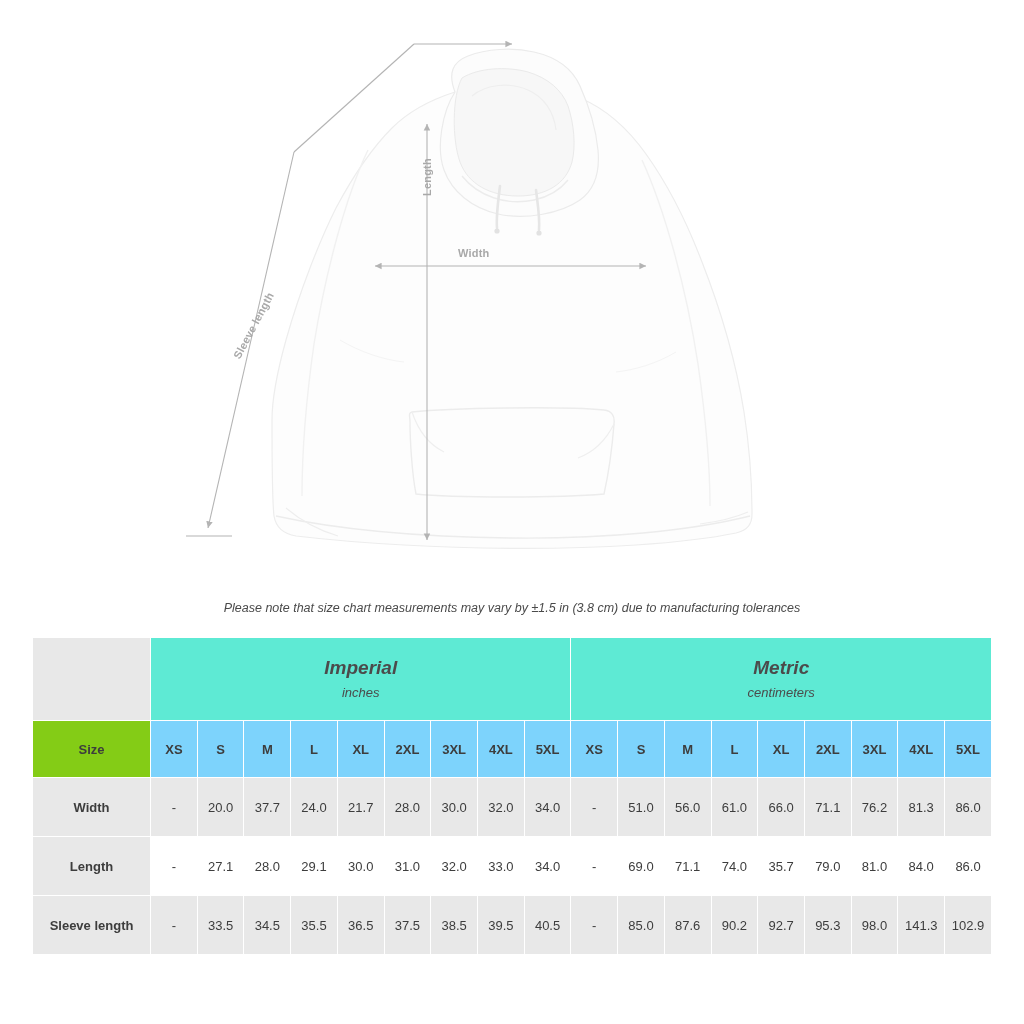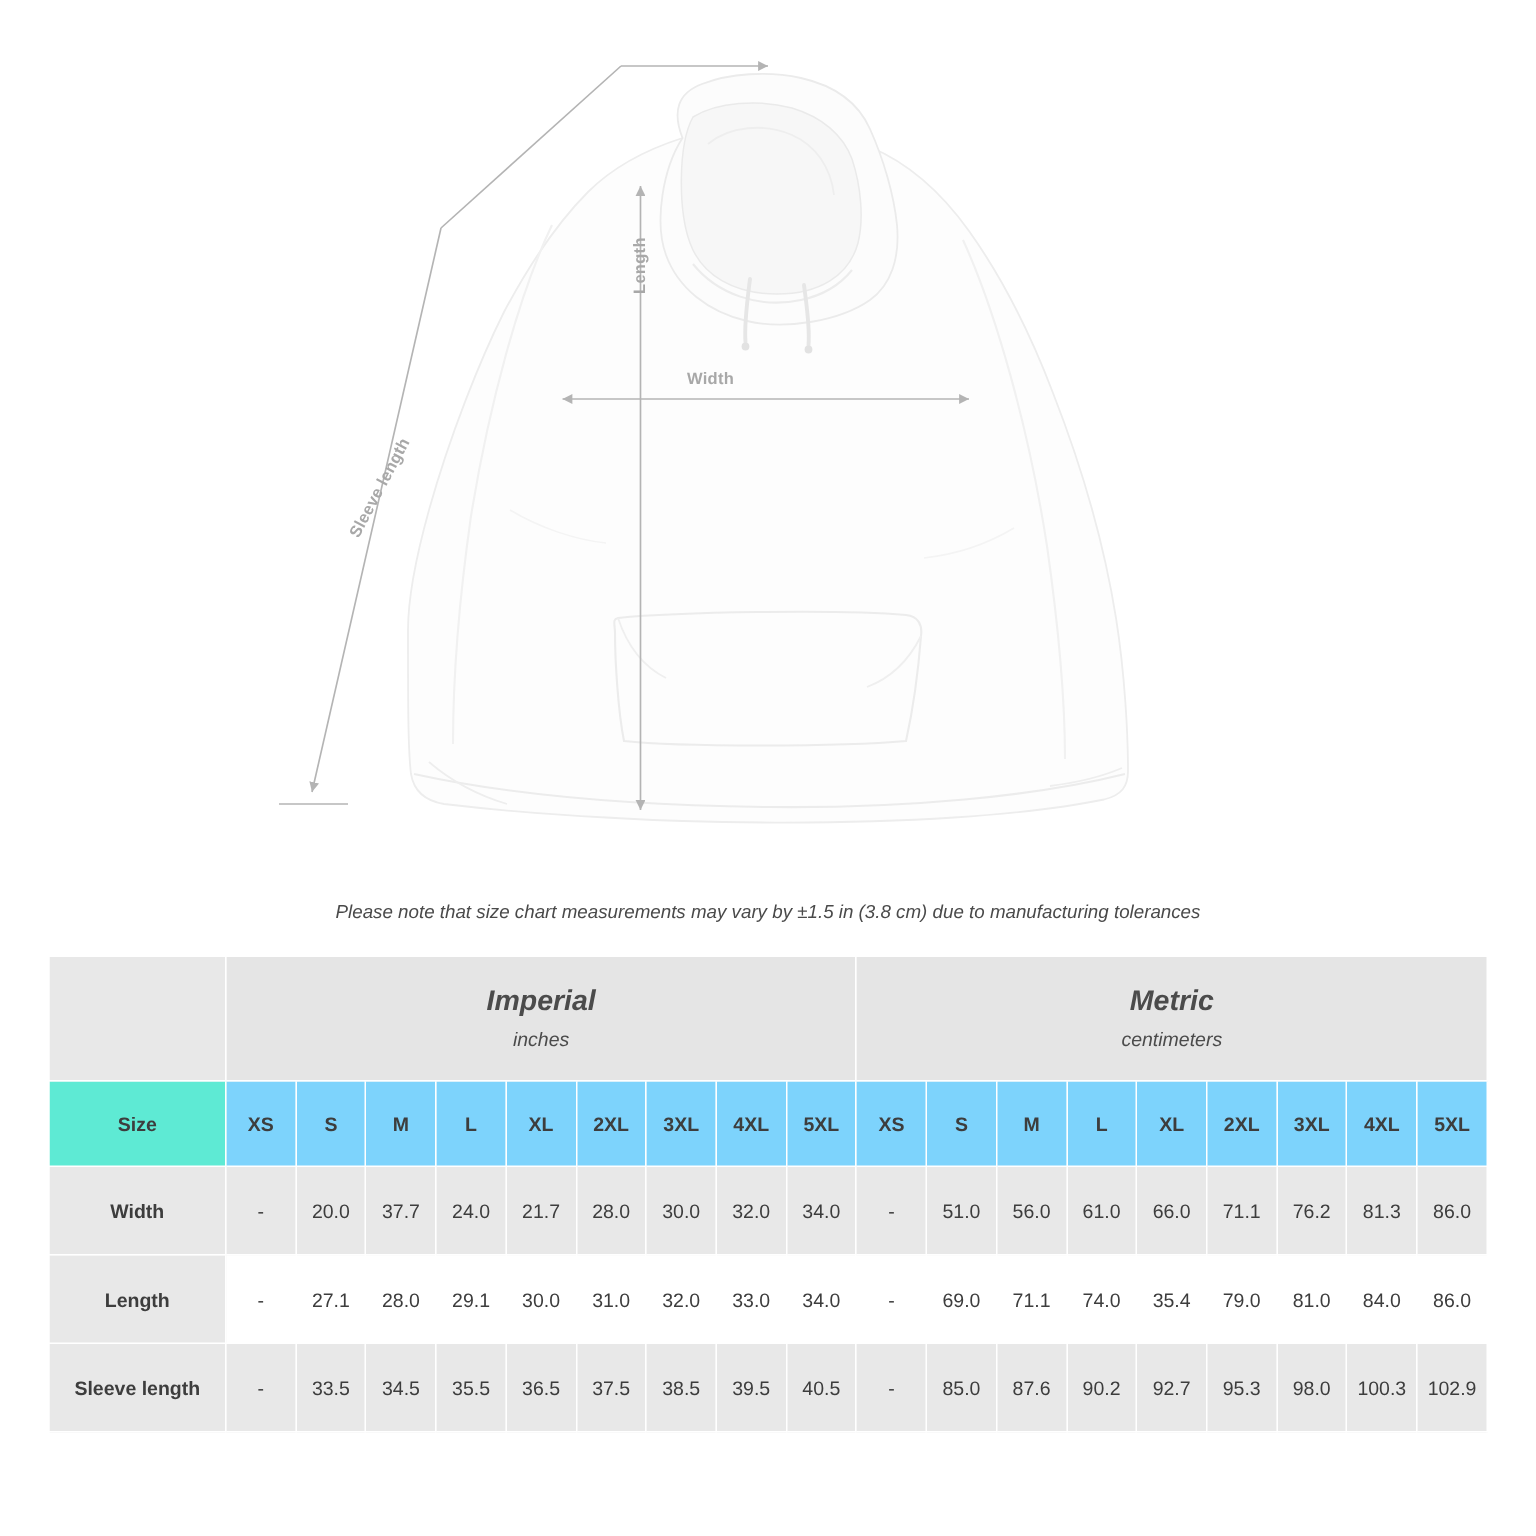--- a/index.html
+++ b/index.html
@@ -79,21 +79,21 @@
     table-layout: fixed;
   }
   table.size-chart td, table.size-chart th {
     border: 1px solid #ffffff;
     text-align: center;
     font-size: 13px;
     color: #3d3d3d;
     padding: 0;
   }
   .sys-head {
-    background: #e5e5e5;
+    background: #5eead4;
     height: 82px;
     vertical-align: middle;
   }
   .sys-head .sys-name {
     font-size: 19px;
     font-style: italic;
     font-weight: bold;
     color: #4b4b4b;
     display: block;
     line-height: 1.1;
@@ -107,21 +107,21 @@
   }
   .sys-head.blank { background: #e8e8e8; }
 
   .col-head {
     background: #7dd3fc;
     height: 56px;
     font-weight: bold;
     font-size: 13px;
     color: #3d3d3d;
   }
-  .col-head.rowlabel { background: #5eead4; }
+  .col-head.rowlabel { background: #84cc16; }
 
   .row-label {
     background: #e8e8e8;
     font-weight: bold;
     height: 58px;
     font-size: 13.5px;
   }
   .cell-alt { background: #e8e8e8; height: 58px; }
   .cell-plain { background: #ffffff; height: 58px; }
 </style>
@@ -299,21 +299,21 @@
         <td class="cell-plain">29.1</td>
         <td class="cell-plain">30.0</td>
         <td class="cell-plain">31.0</td>
         <td class="cell-plain">32.0</td>
         <td class="cell-plain">33.0</td>
         <td class="cell-plain">34.0</td>
         <td class="cell-plain">-</td>
         <td class="cell-plain">69.0</td>
         <td class="cell-plain">71.1</td>
         <td class="cell-plain">74.0</td>
-        <td class="cell-plain">35.4</td>
+        <td class="cell-plain">35.7</td>
         <td class="cell-plain">79.0</td>
         <td class="cell-plain">81.0</td>
         <td class="cell-plain">84.0</td>
         <td class="cell-plain">86.0</td>
       </tr>
 
       <tr>
         <td class="row-label">Sleeve length</td>
         <td class="cell-alt">-</td>
         <td class="cell-alt">33.5</td>
@@ -324,18 +324,18 @@
         <td class="cell-alt">38.5</td>
         <td class="cell-alt">39.5</td>
         <td class="cell-alt">40.5</td>
         <td class="cell-alt">-</td>
         <td class="cell-alt">85.0</td>
         <td class="cell-alt">87.6</td>
         <td class="cell-alt">90.2</td>
         <td class="cell-alt">92.7</td>
         <td class="cell-alt">95.3</td>
         <td class="cell-alt">98.0</td>
-        <td class="cell-alt">100.3</td>
+        <td class="cell-alt">141.3</td>
         <td class="cell-alt">102.9</td>
       </tr>
     </tbody>
   </table>
 </div>
 
 </body></html>

